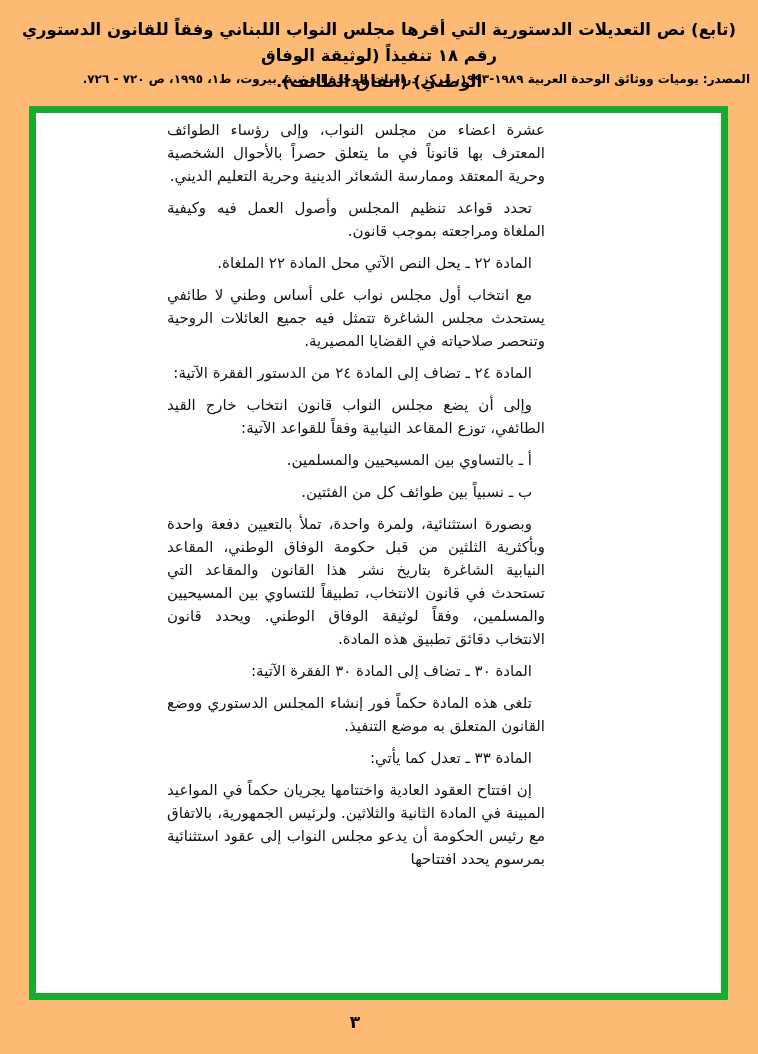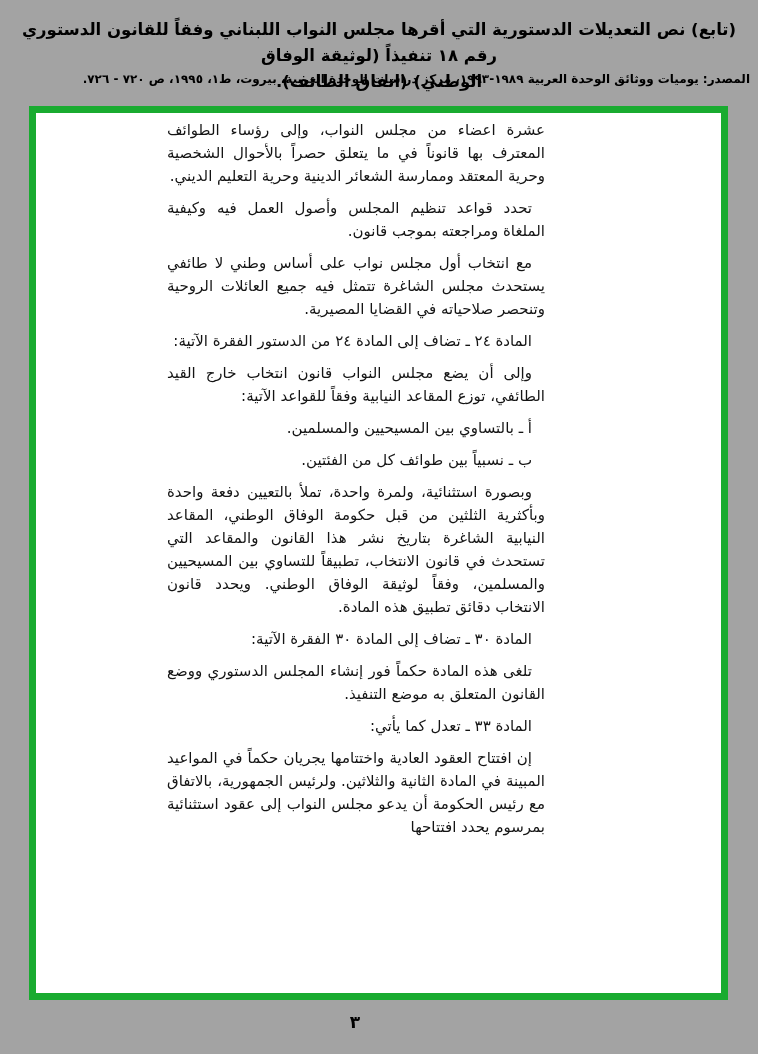--- a/index.html
+++ b/index.html
@@ -1,20 +1,20 @@
 <!DOCTYPE html>
 <html lang="ar"><head>
 <meta charset="utf-8">
 <style>
   html, body { margin: 0; padding: 0; background: #ffffff; }
   .page {
     position: relative;
     width: 758px;
     height: 1054px;
-    background: #a3a3a3;
+    background: #fdba74;
     font-family: "DejaVu Sans", sans-serif;
     overflow: hidden;
   }
   .title {
     position: absolute;
     top: 17px;
     left: 8px;
     right: 8px;
     direction: rtl;
     text-align: center;
@@ -84,20 +84,21 @@
     <span class="tline">الوطني) (اتفاق الطائف).</span>
   </div>
 
   <div class="source">المصدر: يوميات ووثائق الوحدة العربية ١٩٨٩-١٩٩٣، مركز دراسات الوحدة العربية، بيروت، ط١، ١٩٩٥، ص ٧٢٠ - ٧٢٦.</div>
 
   <div class="frame" style="border-color: rgb(25, 171, 48);"></div>
 
   <div class="column">
       <p class="para">عشرة اعضاء من مجلس النواب، وإلى رؤساء الطوائف المعترف بها قانوناً في ما يتعلق حصراً بالأحوال الشخصية وحرية المعتقد وممارسة الشعائر الدينية وحرية التعليم الديني.</p>
       <p class="para indent">تحدد قواعد تنظيم المجلس وأصول العمل فيه وكيفية الملغاة ومراجعته بموجب قانون.</p>
+      <p class="para indent">المادة ٢٢ ـ يحل النص الآتي محل المادة ٢٢ الملغاة.</p>
       <p class="para indent">مع انتخاب أول مجلس نواب على أساس وطني لا طائفي يستحدث مجلس الشاغرة تتمثل فيه جميع العائلات الروحية وتنحصر صلاحياته في القضايا المصيرية.</p>
       <p class="para indent">المادة ٢٤ ـ تضاف إلى المادة ٢٤ من الدستور الفقرة الآتية:</p>
       <p class="para indent">وإلى أن يضع مجلس النواب قانون انتخاب خارج القيد الطائفي، توزع المقاعد النيابية وفقاً للقواعد الآتية:</p>
       <p class="para list indent">أ ـ بالتساوي بين المسيحيين والمسلمين.</p>
       <p class="para list indent">ب ـ نسبياً بين طوائف كل من الفئتين.</p>
       <p class="para indent">وبصورة استثنائية، ولمرة واحدة، تملأ بالتعيين دفعة واحدة وبأكثرية الثلثين من قبل حكومة الوفاق الوطني، المقاعد النيابية الشاغرة بتاريخ نشر هذا القانون والمقاعد التي تستحدث في قانون الانتخاب، تطبيقاً للتساوي بين المسيحيين والمسلمين، وفقاً لوثيقة الوفاق الوطني. ويحدد قانون الانتخاب دقائق تطبيق هذه المادة.</p>
       <p class="para indent">المادة ٣٠ ـ تضاف إلى المادة ٣٠ الفقرة الآتية:</p>
       <p class="para indent">تلغى هذه المادة حكماً فور إنشاء المجلس الدستوري ووضع القانون المتعلق به موضع التنفيذ.</p>
       <p class="para indent">المادة ٣٣ ـ تعدل كما يأتي:</p>
       <p class="para indent">إن افتتاح العقود العادية واختتامها يجريان حكماً في المواعيد المبينة في المادة الثانية والثلاثين. ولرئيس الجمهورية، بالاتفاق مع رئيس الحكومة أن يدعو مجلس النواب إلى عقود استثنائية بمرسوم يحدد افتتاحها</p>

